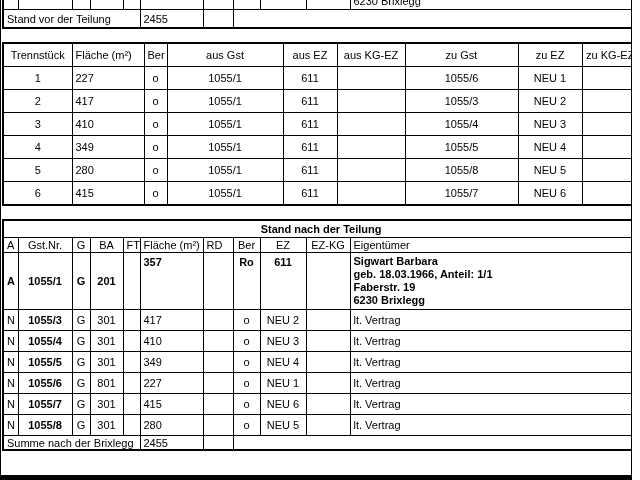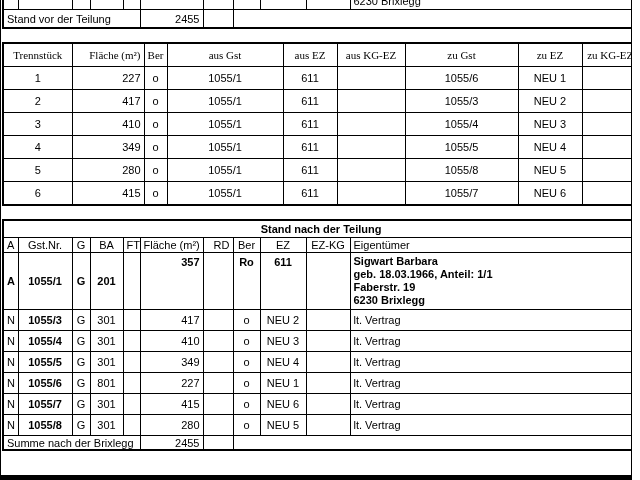--- a/index.html
+++ b/index.html
@@ -10,33 +10,33 @@
   }
   table.t{
     border-collapse:collapse;table-layout:fixed;width:636px;margin-left:1px;
     font-size:11px;color:#000;
   }
   table.t td{
     border:1px solid #000;padding:0 3px;overflow:hidden;white-space:nowrap;
     vertical-align:middle;
   }
   .c{text-align:center;}
-  .r{text-align:right;}
+  .r{text-align:left;}
   .l{text-align:left;}
   .b{font-weight:bold;}
   
   .top-table{border:2px solid #000;border-top:none;}
   .top-table tr.partial td{height:9px;border-top:none;}
   .top-table tr.summe td{height:17px;}
   .clip-frag{display:block;margin-top:-7px;line-height:13px;}
   .gap{height:13px;}
   
   .trenn-table{border:2px solid #000;}
   .trenn-table tr.title td{height:16px;text-align:center;font-weight:bold;}
-  .trenn-table tr.head td{height:22px;font-family:Liberation Serif, serif;}
+  .trenn-table tr.head td{height:22px;}
   .trenn-table tr.row td{height:22px;}
   
   .stand-table{border:2px solid #000;}
   .stand-table tr.title td{height:16px;text-align:center;font-weight:bold;}
   .stand-table tr.head td{height:14px;}
   .stand-table tr.rowA td{height:53px;font-weight:bold;}
   .stand-table tr.rowN td{height:20px;}
   .stand-table tr.summe td{height:13px;}
   .owner{vertical-align:top;text-align:left;padding-top:1px;}
   .owner div{line-height:13px;}

